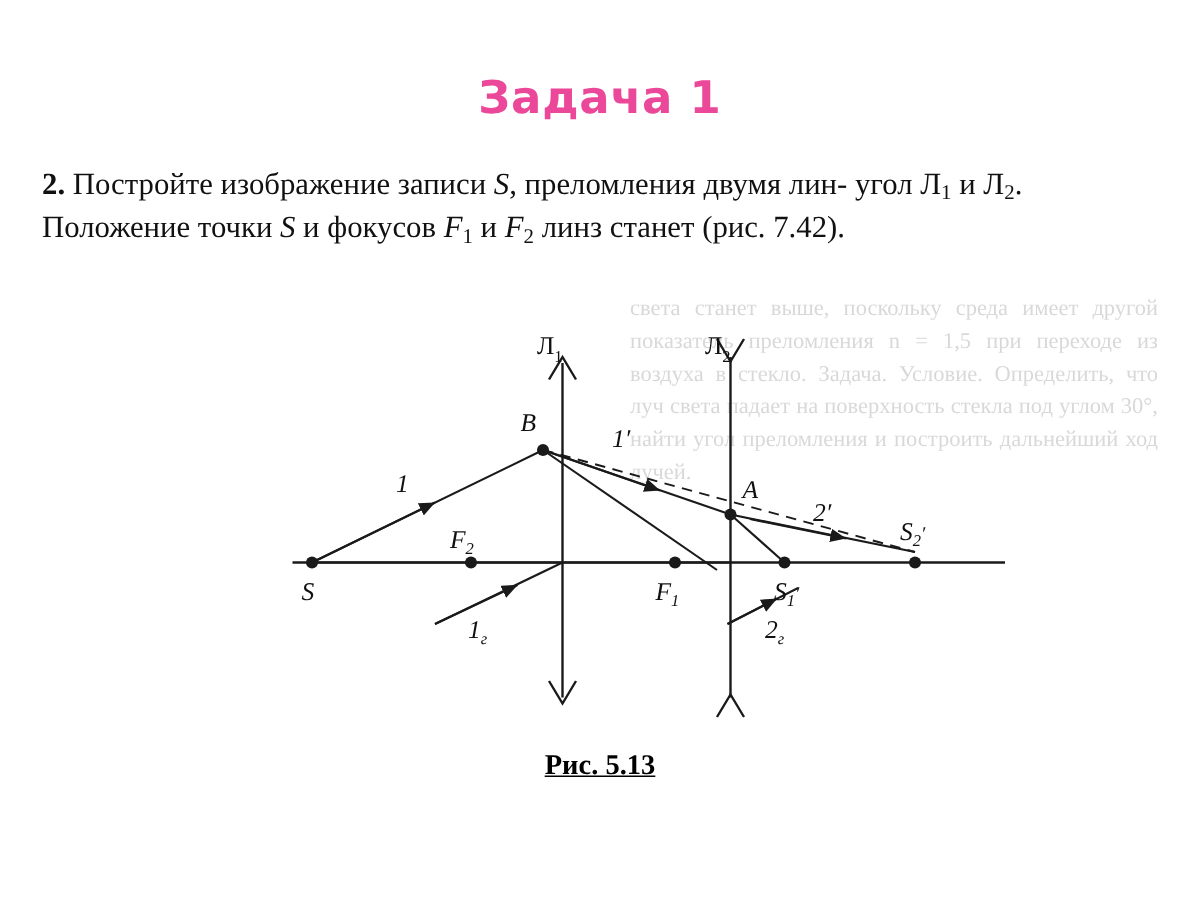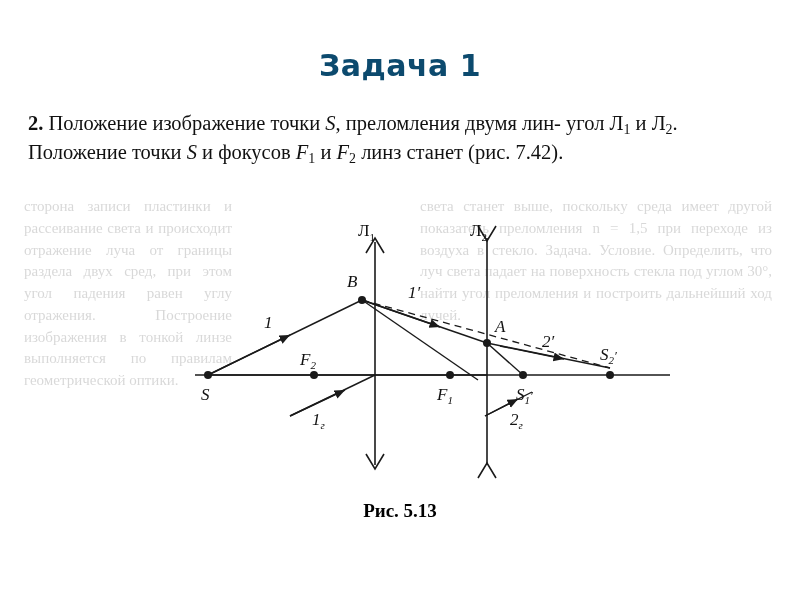--- a/index.html
+++ b/index.html
@@ -22,21 +22,21 @@
   .slide-title {
     position: absolute;
     top: 48px;
     left: 0;
     width: 100%;
     text-align: center;
     font-family: "DejaVu Sans", sans-serif;
     font-size: 30px;
     font-weight: bold;
     letter-spacing: 0.5px;
-    color: #0c4a6e;
+    color: #ec4899;
   }
   .problem-text {
     position: absolute;
     top: 110px;
     left: 28px;
     width: 744px;
     font-family: "Liberation Serif", serif;
     font-size: 20.5px;
     line-height: 1.32;
     text-align: left;
@@ -84,20 +84,21 @@
   .fig-caption {
     position: absolute;
     top: 500px;
     left: 0;
     width: 800px;
     text-align: center;
     font-family: "Liberation Serif", serif;
     font-size: 19px;
     font-weight: bold;
     color: #000;
+    text-decoration: underline;
   }
   svg { display: block; }
   .lbl {
     font-family: "Liberation Serif", serif;
     font-style: italic;
     font-size: 17px;
     fill: #111;
   }
   .lbl-up {
     font-family: "Liberation Serif", serif;
@@ -107,26 +108,25 @@
 </style>
 </head>
 <body>
 
 <div class="slide">
 
   <div class="slide-title">Задача 1</div>
 
   <div class="problem-text">
     <span class="bold-num">2.</span>
-    <span>Положение изображение точки </span><span class="ital">S</span><span>, преломления двумя лин-</span>
+    <span>Постройте изображение записи </span><span class="ital">S</span><span>, преломления двумя лин-</span>
     <span>угол Л</span><sub>1</sub><span> и Л</span><sub>2</sub><span>. Положение точки </span><span class="ital">S</span><span> и фокусов </span><span class="ital">F</span><sub>1</sub><span> и </span><span class="ital">F</span><sub>2</sub><span> линз станет</span>
     <span>(рис. 7.42).</span>
   </div>
 
-  <div class="ghost ghost-left">сторона записи пластинки и рассеивание света и происходит отражение луча от границы раздела двух сред, при этом угол падения равен углу отражения. Построение изображения в тонкой линзе выполняется по правилам геометрической оптики.</div>
   <div class="ghost ghost-right">света станет выше, поскольку среда имеет другой показатель преломления n = 1,5 при переходе из воздуха в стекло. Задача. Условие. Определить, что луч света падает на поверхность стекла под углом 30°, найти угол преломления и построить дальнейший ход лучей.</div>
 
   <div class="figure-wrap">
     <svg width="560" height="290" viewBox="0 0 560 290">
       <defs>
         <marker id="arrHead" markerWidth="9" markerHeight="9" refX="7.5" refY="3.2" orient="auto">
           <path d="M0,0 L7.6,3.2 L0,6.4 z" fill="#1a1a1a"></path>
         </marker>
       </defs>
 

